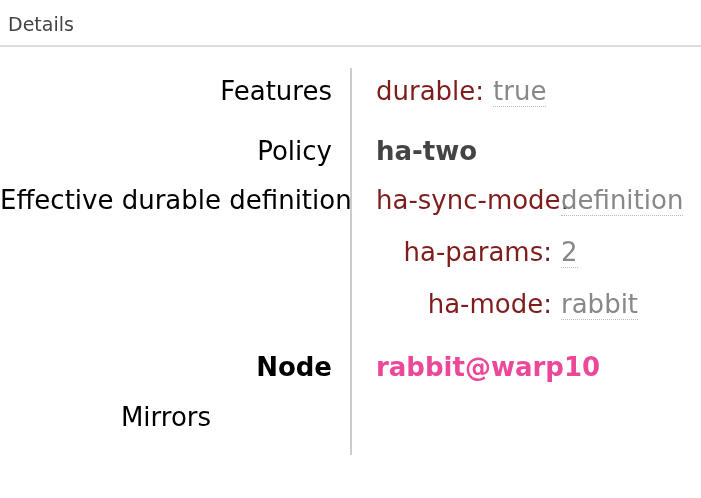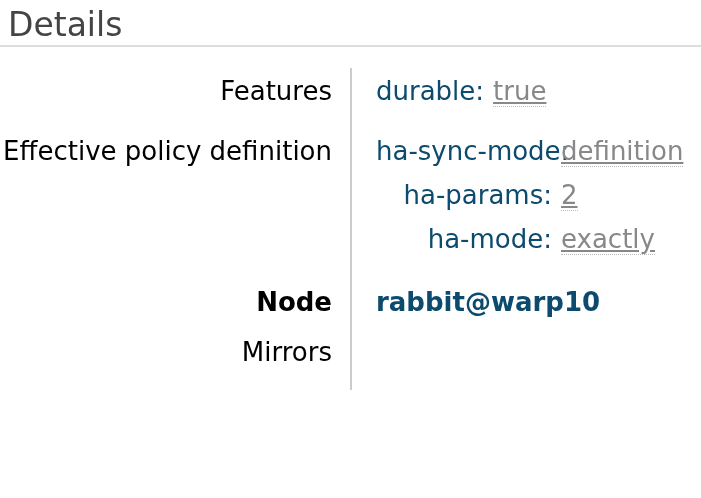--- a/index.html
+++ b/index.html
@@ -8,21 +8,21 @@
     background: #ffffff;
   }
   body {
     width: 701px;
     height: 498px;
     font-family: "DejaVu Sans", "Liberation Sans", sans-serif;
     color: #000000;
     overflow: hidden;
   }
   h2.section-title {
-    font-size: 33px;
+    font-size: 19px;
     font-weight: normal;
     color: #444444;
     margin: 10px 0 0 8px;
     line-height: 29px;
   }
   .heading-rule {
     border: 0;
     border-top: 2px solid #dddddd;
     margin: 6px 0 0 0;
   }
@@ -48,73 +48,78 @@
     border-left: 2px solid #cccccc;
     padding: 0 0 0 24px;
     vertical-align: top;
   }
   
   tr.r-features th, tr.r-features td { padding-top: 8px; padding-bottom: 30px; }
   tr.r-policy th,   tr.r-policy td   { padding-bottom: 19px; }
   tr.r-oppolicy th, tr.r-oppolicy td { padding-bottom: 22px; }
   tr.r-effpol th,   tr.r-effpol td   { padding-bottom: 33px; }
   tr.r-node th,     tr.r-node td     { padding-bottom: 20px; font-weight: bold; }
-  tr.r-mirrors th,  tr.r-mirrors td  { padding-bottom: 23px; }
+  tr.r-mirrors th,  tr.r-mirrors td  { padding-bottom: 23px; text-align: center; }
 
   .kv { white-space: nowrap; }
-  .kv + .kv { margin-top: 14px; }
+  .kv + .kv { margin-top: 22px; }
   .kv .k {
     display: inline-block;
-    color: #0c4a6e;
+    color: #7f1d1d;
   }
   .kv.aligned .k {
     width: 176px;
     text-align: right;
   }
   .kv .v {
     margin-left: 9px;
     color: #888888;
     border-bottom: 1px dotted #bbbbbb;
     cursor: default;
-    text-decoration: underline;
   }
   .policy-link {
     font-weight: bold;
     color: #444444;
     text-decoration: none;
     cursor: pointer;
   }
   .node-value {
-    color: #0c4a6e;
+    color: #ec4899;
   }
 </style>
 </head>
 <body>
 
 <h2 class="section-title">Details</h2>
 
 <hr class="heading-rule">
 
 <table class="facts">
   <tbody>
     <tr class="r-features">
       <th>Features</th>
       <td>
         <div class="kv plain"><span class="k">durable:</span><span class="v">true</span></div>
       </td>
     </tr>
 
+    <tr class="r-policy">
+      <th>Policy</th>
+      <td>
+        <span class="policy-link">ha-two</span>
+      </td>
+    </tr>
 
 
     <tr class="r-effpol">
-      <th>Effective policy definition</th>
+      <th>Effective durable definition</th>
       <td>
         <div class="kv aligned"><span class="k">ha-sync-mode:</span><span class="v">definition</span></div>
         <div class="kv aligned"><span class="k">ha-params:</span><span class="v">2</span></div>
-        <div class="kv aligned"><span class="k">ha-mode:</span><span class="v">exactly</span></div>
+        <div class="kv aligned"><span class="k">ha-mode:</span><span class="v">rabbit</span></div>
       </td>
     </tr>
 
     <tr class="r-node">
       <th>Node</th>
       <td>
         <span class="node-value">rabbit@warp10</span>
       </td>
     </tr>
 

